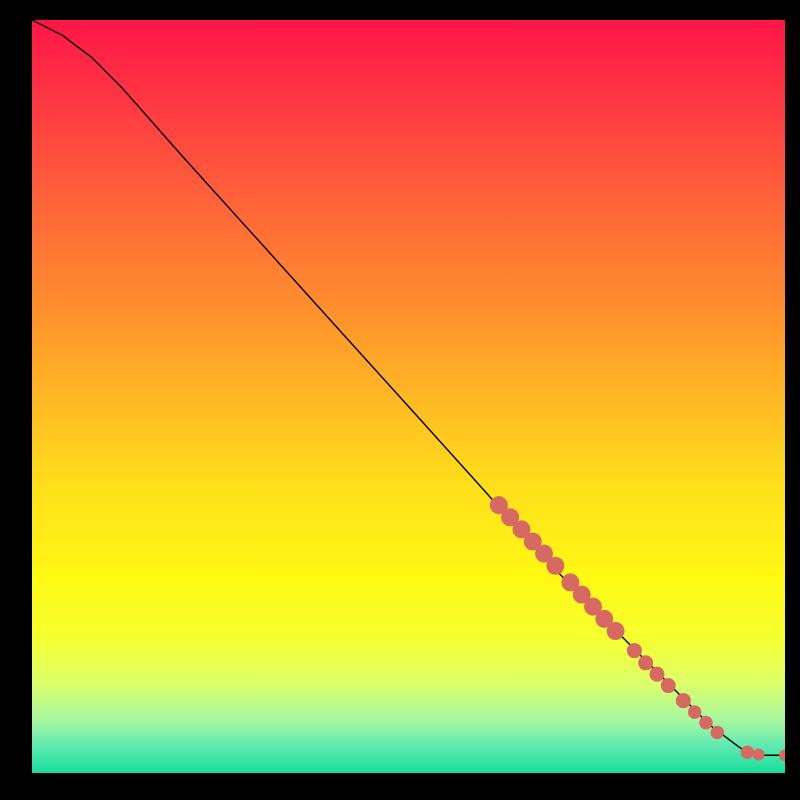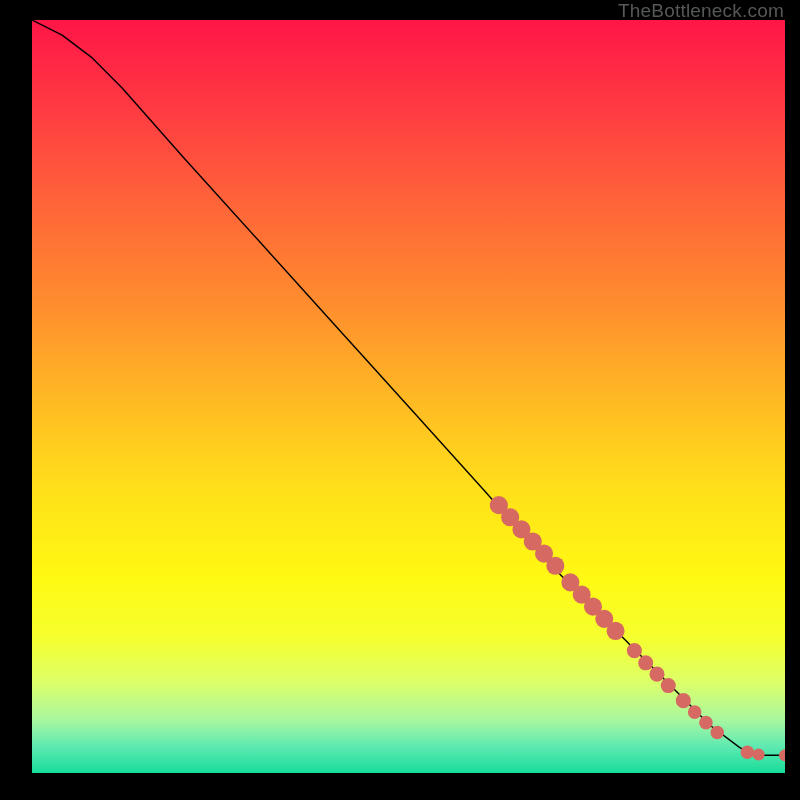--- a/index.html
+++ b/index.html
@@ -43,21 +43,20 @@
     letter-spacing: 0.2px;
     font-weight: 400;
     pointer-events: none;
     user-select: none;
   }
 </style>
 </head>
 <body>
 
 <div class="frame">
-  <div class="watermark">TheBottleneck.com</div>
   <div class="plot-area">
     <svg class="gradient-bg" viewBox="0 0 100 100" preserveAspectRatio="none">
       <defs>
         <linearGradient id="bg-grad" x1="0" y1="0" x2="0" y2="1">
             <stop offset="0%" stop-color="#ff1647"></stop>
             <stop offset="12%" stop-color="#ff3b42"></stop>
             <stop offset="25%" stop-color="#ff6638"></stop>
             <stop offset="38%" stop-color="#ff8e2e"></stop>
             <stop offset="50%" stop-color="#ffb824"></stop>
             <stop offset="62%" stop-color="#ffdf1a"></stop>

